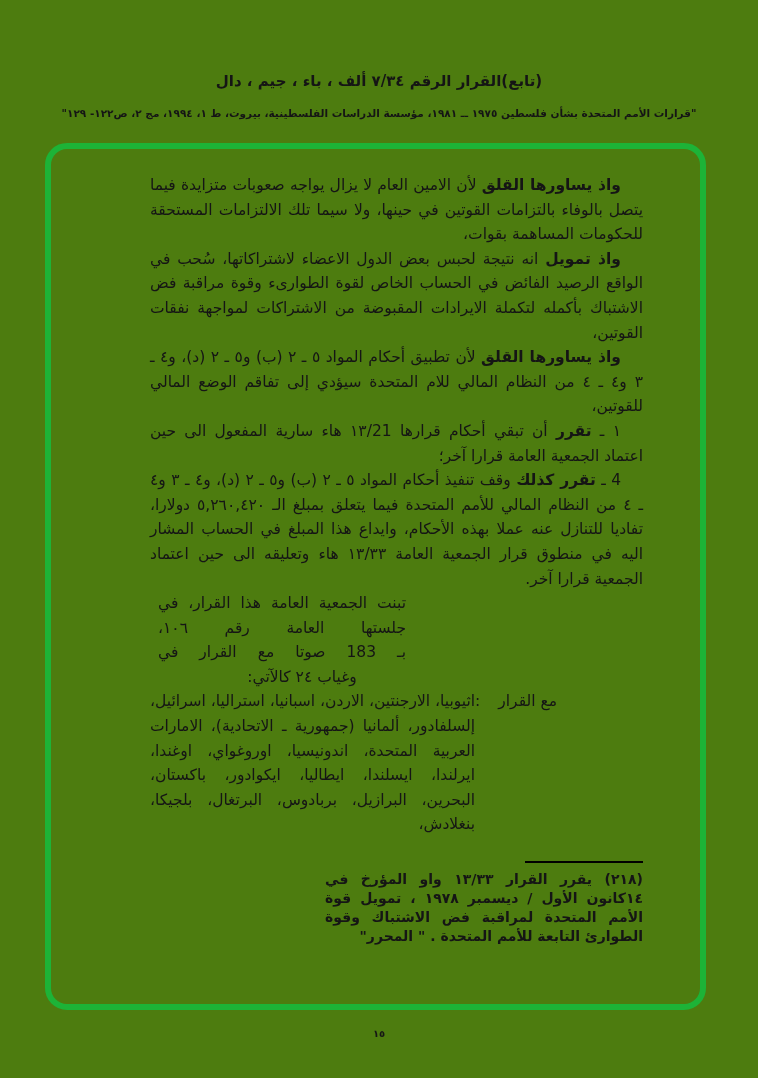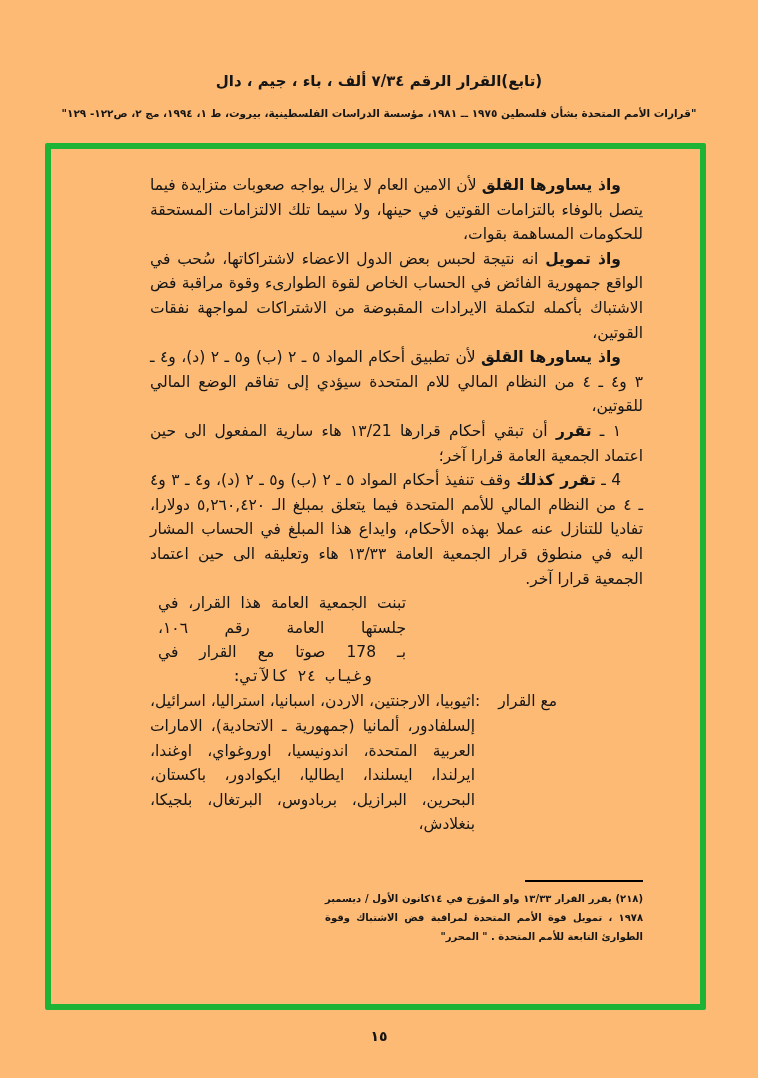--- a/index.html
+++ b/index.html
@@ -1,77 +1,77 @@
 <!DOCTYPE html>
 <html lang="ar"><head>
 <meta charset="utf-8">
 <style>
   html,body{margin:0;padding:0;background:#fff;}
   .page{
-    position:relative;width:758px;height:1078px;background:#fdba74;
+    position:relative;width:758px;height:1078px;background:#4d7c0f;
     font-family:"DejaVu Sans",sans-serif;color:#151515;overflow:hidden;
   }
   .doc-title{
     position:absolute;top:72px;left:0;right:0;text-align:center;
     direction:rtl;font-weight:bold;font-size:15px;letter-spacing:.2px;
   }
   .doc-source{
     position:absolute;top:107px;left:0;right:0;text-align:center;
     direction:rtl;font-weight:bold;font-size:10.5px;
   }
   .frame{
     position:absolute;left:45px;top:143px;width:661px;height:867px;
-    box-sizing:border-box;border:6px solid #1db337;border-radius:2px;
+    box-sizing:border-box;border:6px solid #1db337;border-radius:22px;
     padding:24px 57px 58px 99px;direction:rtl;
     display:flex;flex-direction:column;overflow:hidden;
   }
   .bodytext{font-size:15.5px;line-height:24.6px;text-align:justify;}
   p.para{margin:0;text-indent:22px;}
   .lead{font-weight:bold;}
   sup.fnref{font-size:9px;line-height:0;}
   .adoption{width:248px;margin-right:auto;margin-left:8px;}
   .adoption-line{text-align:justify;text-align-last:justify;white-space:nowrap;}
-  .adoption-center{text-align:center;text-align-last:center;padding-left:40px;white-space:nowrap;font-family:Liberation Mono, monospace;}
+  .adoption-center{text-align:center;text-align-last:center;padding-left:40px;white-space:nowrap;}
   .vote{display:flex;margin-right:86px;}
   .vote-label{width:82px;flex:0 0 82px;display:flex;justify-content:space-between;align-items:flex-start;}
   .vote-countries{flex:1;text-align:justify;}
   .footnote{margin-top:auto;width:318px;}
   .fn-sep{width:118px;border-top:2px solid #000;margin-bottom:7px;}
-  .fn-text{margin:0;font-size:10px;font-weight:bold;line-height:19px;text-align:justify;}
+  .fn-text{margin:0;font-size:14px;font-weight:bold;line-height:19px;text-align:justify;}
   .page-number{
     position:absolute;top:1028px;left:0;right:0;text-align:center;
-    font-weight:bold;font-size:14px;direction:rtl;
+    font-weight:bold;font-size:10px;direction:rtl;
   }
 </style>
 </head>
 <body>
 
 <div class="page">
 
   <div class="doc-title">(تابع)القرار الرقم ٧/٣٤ ألف ، باء ، جيم ، دال</div>
 
   <div class="doc-source">"قرارات الأمم المتحدة بشأن فلسطين ١٩٧٥ ــ ١٩٨١، مؤسسة الدراسات الفلسطينية، بيروت، ط ١، ١٩٩٤، مج ٢، ص١٢٢- ١٢٩"</div>
 
   <div class="frame bodytext">
 
     <p class="para"><span class="lead">واذ يساورها القلق</span><span> لأن الامين العام لا يزال يواجه صعوبات متزايدة فيما يتصل بالوفاء بالتزامات القوتين في حينها، ولا سيما تلك الالتزامات المستحقة للحكومات المساهمة بقوات،</span></p>
 
 
-    <p class="para"><span class="lead">واذ تمويل</span><span> انه نتيجة لحبس بعض الدول الاعضاء لاشتراكاتها، سُحب في الواقع جمهورية الفائض في الحساب الخاص لقوة الطوارىء وقوة مراقبة فض الاشتباك بأكمله لتكملة الايرادات المقبوضة من الاشتراكات لمواجهة نفقات القوتين،</span></p>
+    <p class="para"><span class="lead">واذ تمويل</span><span> انه نتيجة لحبس بعض الدول الاعضاء لاشتراكاتها، سُحب في الواقع الرصيد الفائض في الحساب الخاص لقوة الطوارىء وقوة مراقبة فض الاشتباك بأكمله لتكملة الايرادات المقبوضة من الاشتراكات لمواجهة نفقات القوتين،</span></p>
 
     <p class="para"><span class="lead">واذ يساورها القلق</span><span> لأن تطبيق أحكام المواد ٥ ـ ٢ (ب) و٥ ـ ٢ (د)، و٤ ـ ٣ و٤ ـ ٤ من النظام المالي للام المتحدة سيؤدي إلى تفاقم الوضع المالي للقوتين،</span></p>
 
     <p class="para"><span>١ ـ </span><span class="lead">تقرر</span><span> أن تبقي أحكام قرارها ١٣/21 هاء سارية المفعول الى حين اعتماد الجمعية العامة قرارا آخر؛</span></p>
 
     <p class="para"><span>4 ـ </span><span class="lead">تقرر كذلك</span><span> وقف تنفيذ أحكام المواد ٥ ـ ٢ (ب) و٥ ـ ٢ (د)، و٤ ـ ٣ و٤ ـ ٤ من النظام المالي للأمم المتحدة فيما يتعلق بمبلغ الـ ٥,٢٦٠,٤٢٠ دولارا، تفاديا للتنازل عنه عملا بهذه الأحكام، وايداع هذا المبلغ في الحساب المشار اليه في منطوق قرار الجمعية العامة ١٣/٣٣ هاء وتعليقه الى حين اعتماد الجمعية قرارا آخر.</span></p>
 
     <div class="adoption">
       <div class="adoption-line">تبنت الجمعية العامة هذا القرار، في</div>
       <div class="adoption-line">جلستها العامة رقم ١٠٦،</div>
-      <div class="adoption-line">بـ 178 صوتا مع القرار في</div>
+      <div class="adoption-line">بـ 183 صوتا مع القرار في</div>
       <div class="adoption-center">وغياب ٢٤ كالآتي:</div>
     </div>
 
     <div class="vote">
       <div class="vote-label">
         <span>مع القرار</span>
         <span>:</span>
       </div>
       <div class="vote-countries">اثيوبيا، الارجنتين، الاردن، اسبانيا، استراليا، اسرائيل، إلسلفادور، ألمانيا (جمهورية ـ الاتحادية)، الامارات العربية المتحدة، اندونيسيا، اوروغواي، اوغندا، ايرلندا، ايسلندا، ايطاليا، ايكوادور، باكستان، البحرين، البرازيل، بربادوس، البرتغال، بلجيكا، بنغلادش،</div>
     </div>

